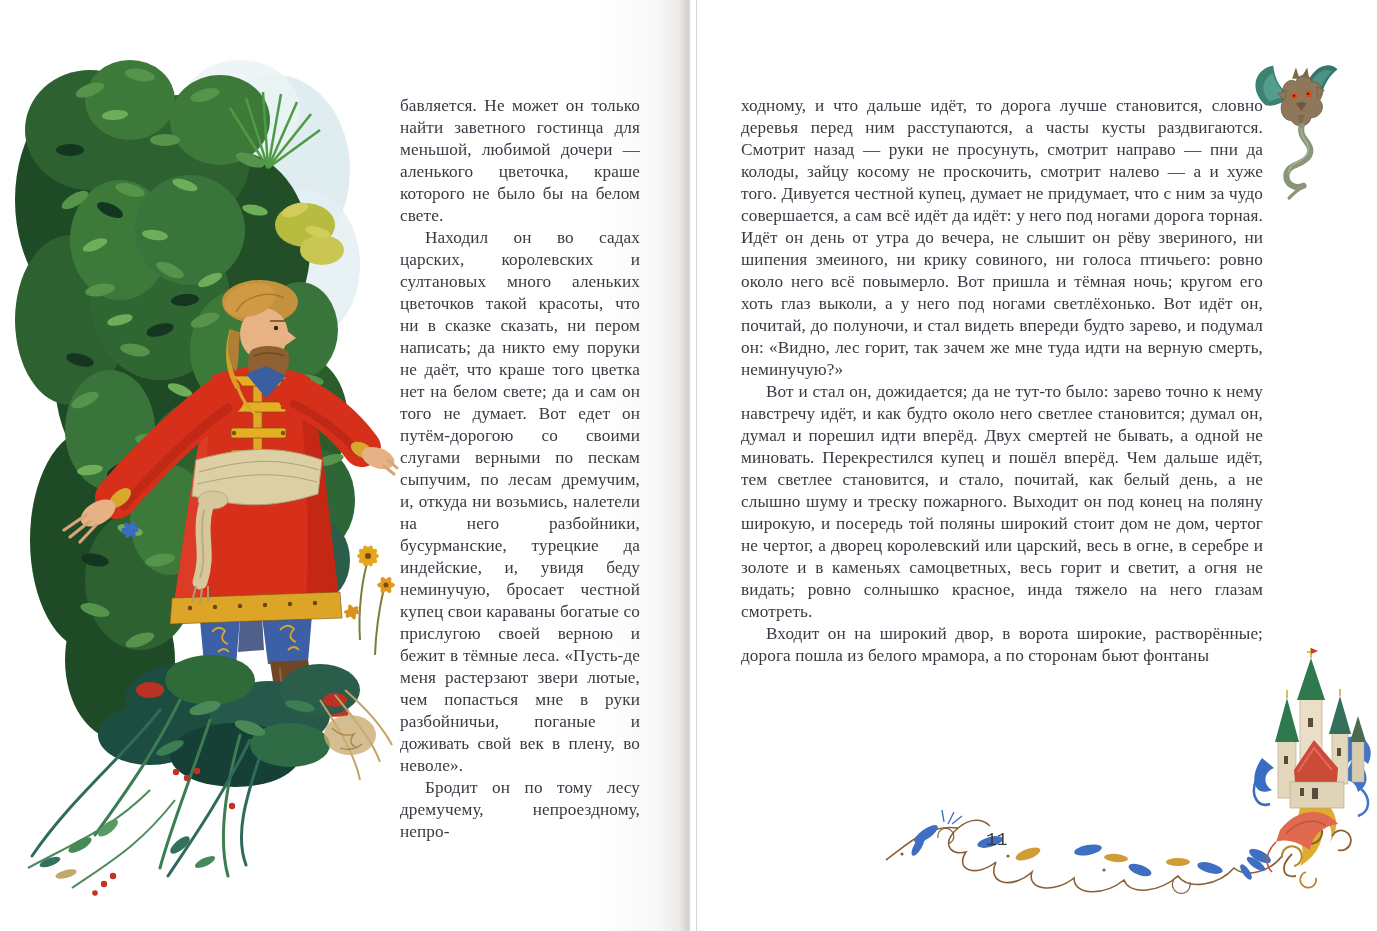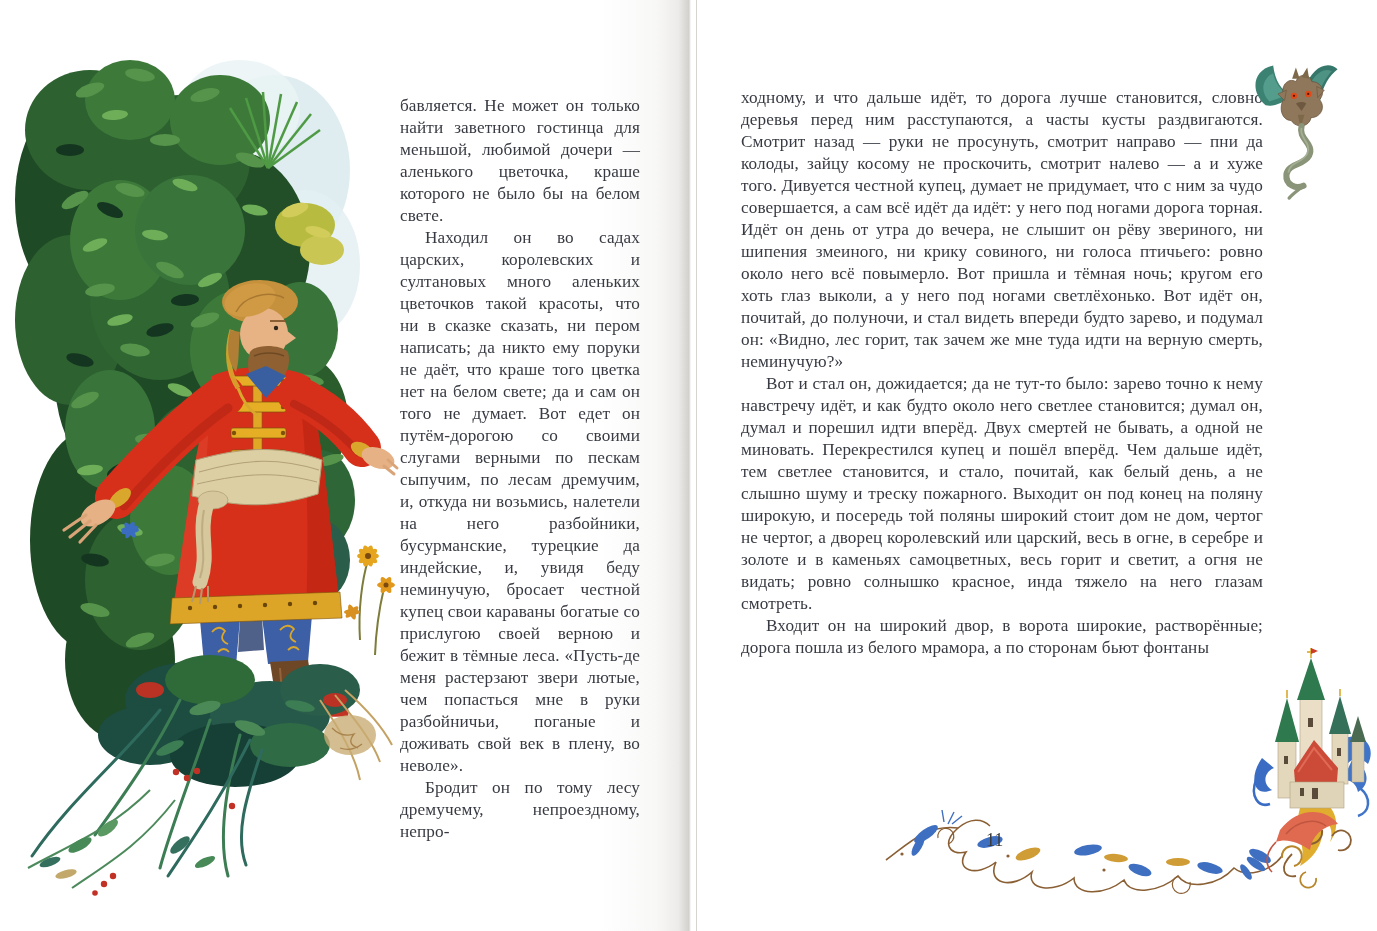--- a/index.html
+++ b/index.html
@@ -9,28 +9,28 @@
     font-family:"Liberation Serif","DejaVu Serif",serif;
   }
   .spread{position:absolute;inset:0;}
   .textcol{
     position:absolute;color:#373a42;font-size:17.2px;line-height:22px;
     text-align:justify;letter-spacing:0.1px;
   }
   .textcol p{margin:0;padding:0}
   .textcol p.indent{text-indent:25px}
   .left-col{left:400px;top:95px;width:240px}
-  .right-col{left:741px;top:87px;width:522px}
+  .right-col{left:741px;top:95px;width:522px}
   .illus{position:absolute;left:0;top:0;width:400px;height:931px}
   .demon{position:absolute;left:1246px;top:58px;width:96px;height:142px}
   .castle{position:absolute;left:1248px;top:640px;width:129px;height:240px}
   .flourish{position:absolute;left:878px;top:798px;width:465px;height:105px}
   .pagenum{
     position:absolute;left:986px;top:830px;font-size:18px;color:#3b3b3b;
-    font-family:Liberation Serif, serif;
+    font-family:Liberation Mono, monospace;
     text-align:center;
   }
   .gutter{
     position:absolute;left:600px;top:0;width:140px;height:931px;pointer-events:none;
     background:linear-gradient(to right,
       rgba(128,117,103,0) 0%,
       rgba(128,117,103,0.05) 40%,
       rgba(112,101,88,0.13) 56%,
       rgba(96,86,73,0.28) 63.5%,
       rgba(255,255,255,0.95) 65%,

